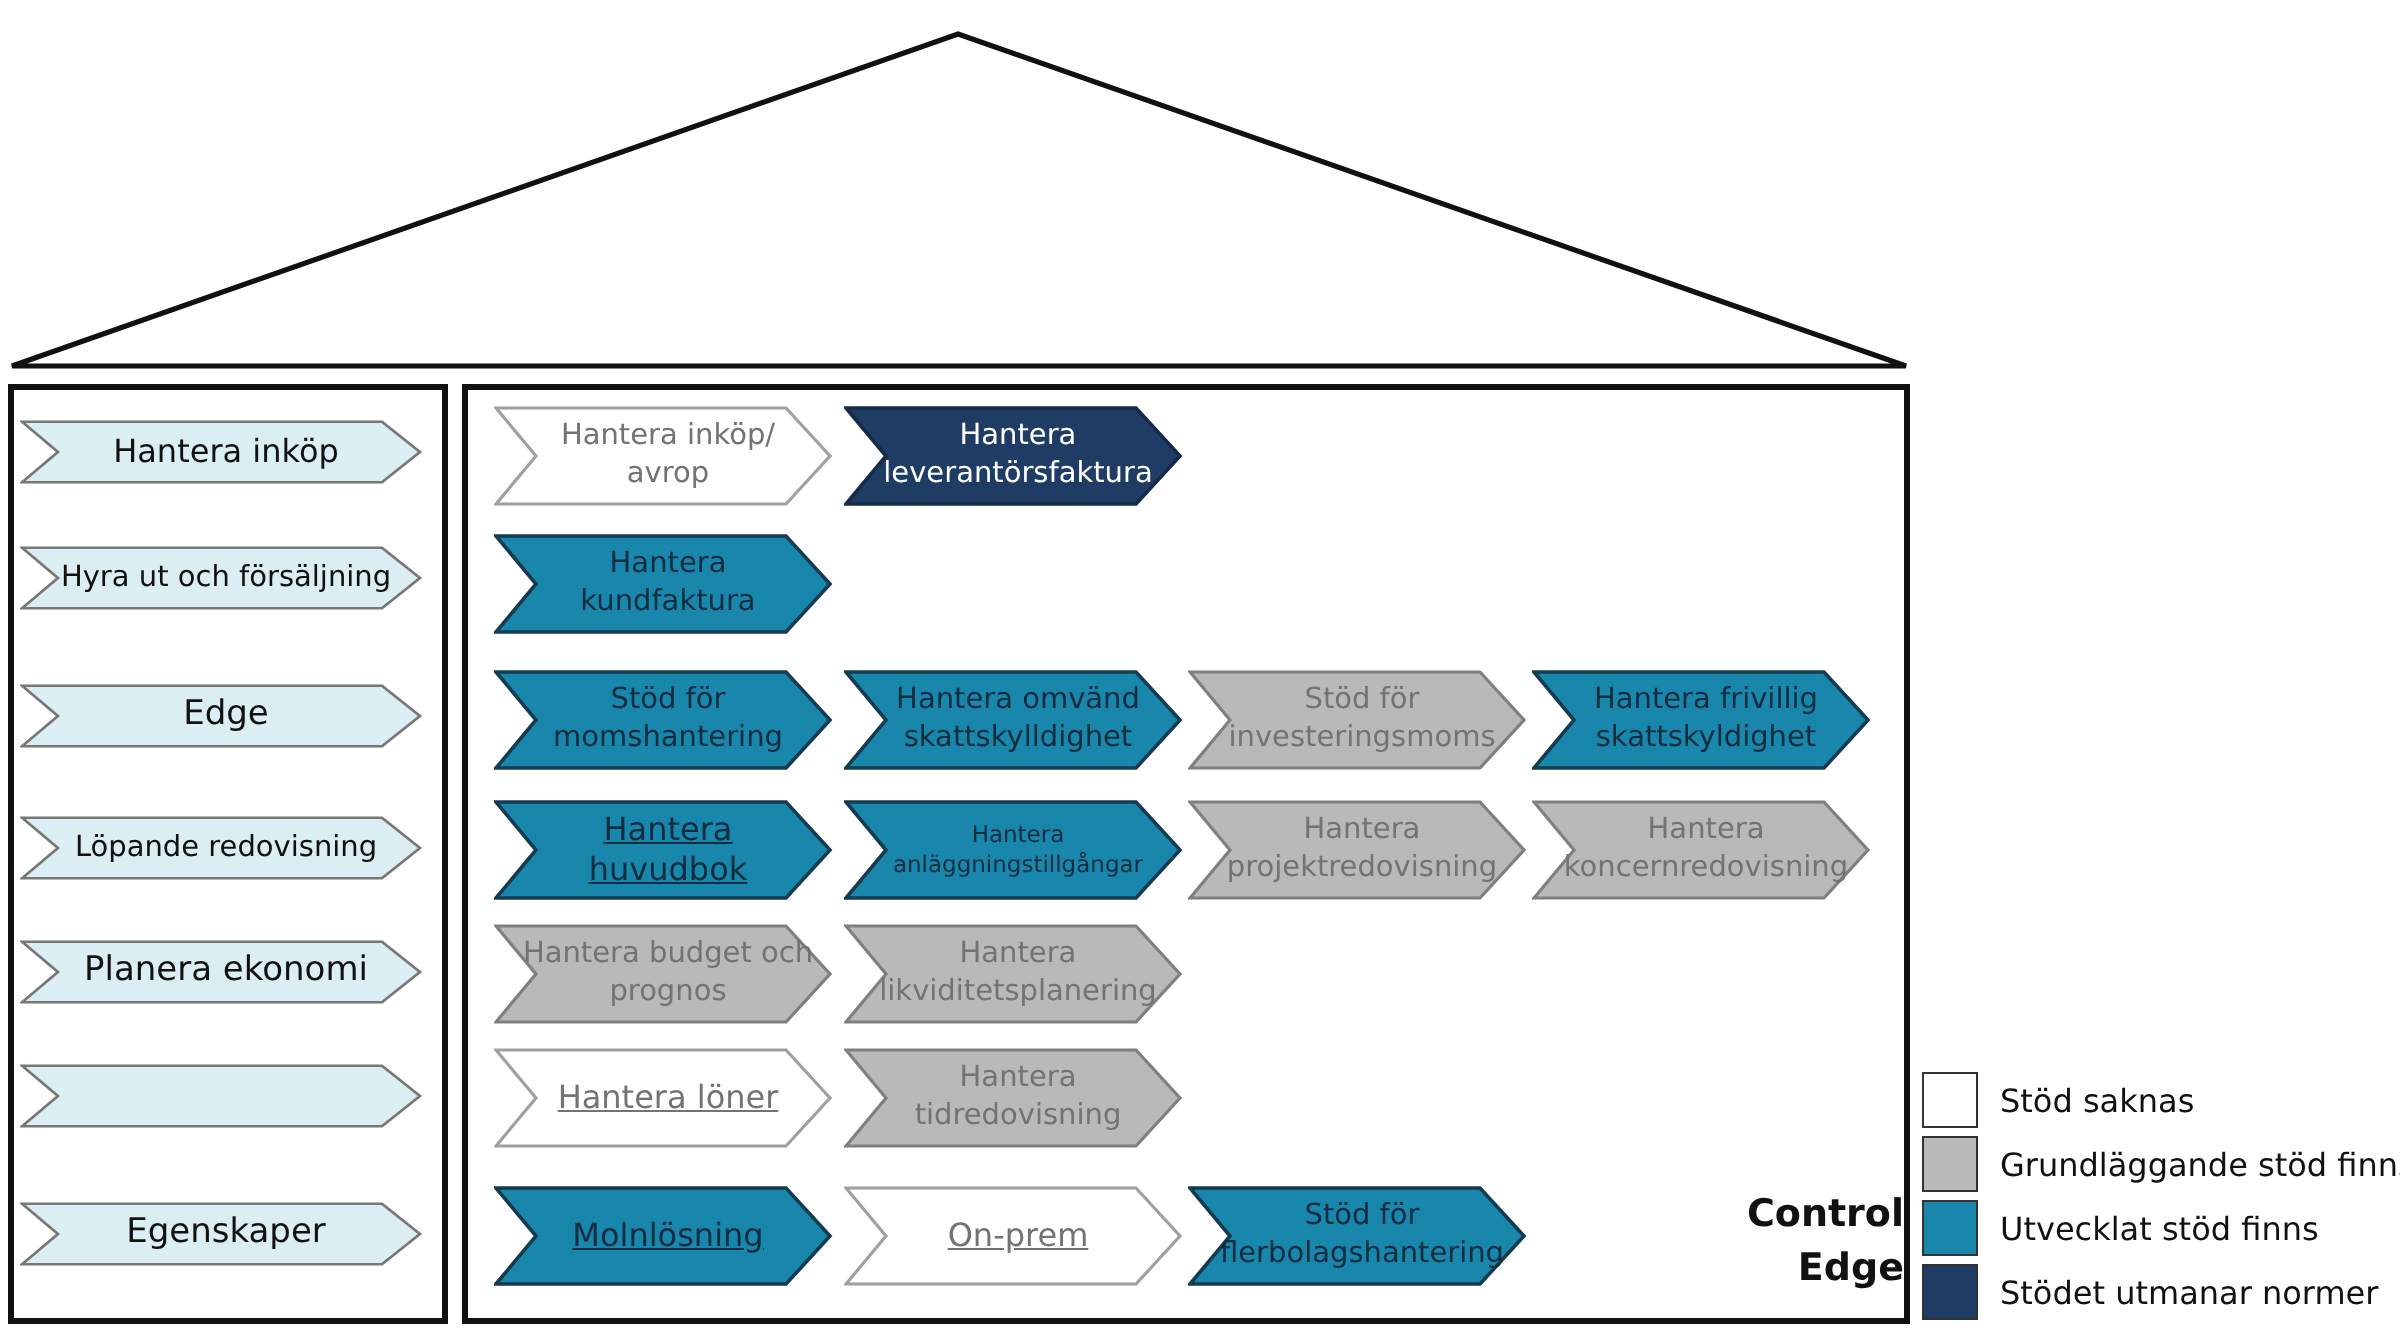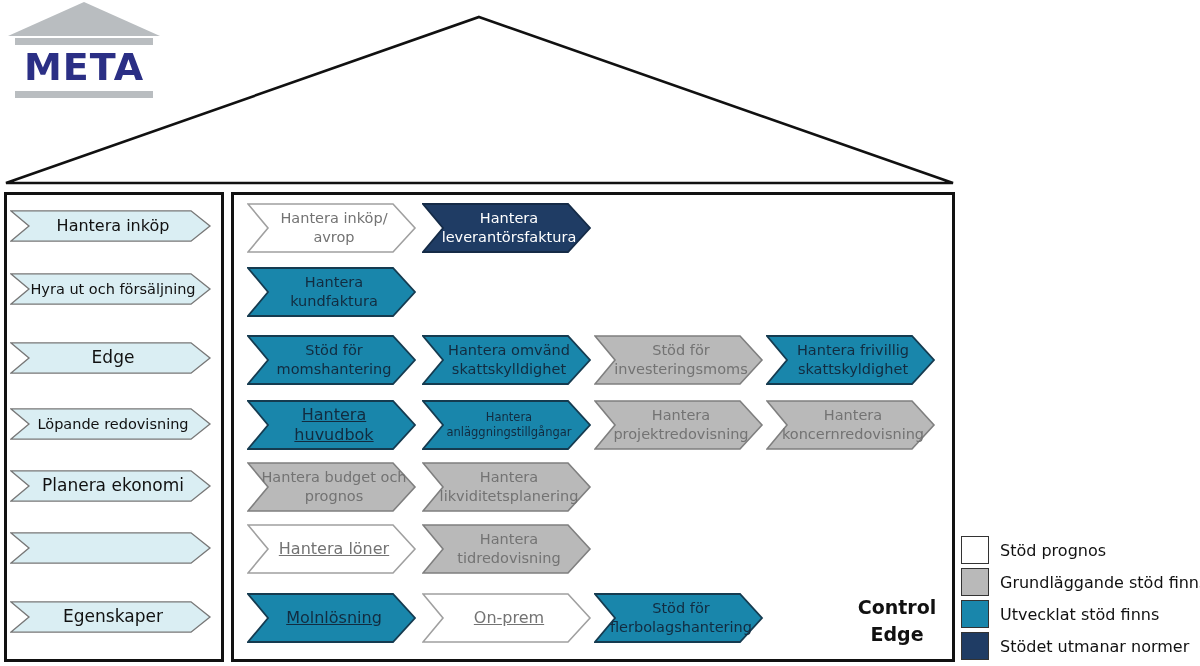--- a/index.html
+++ b/index.html
@@ -39,38 +39,32 @@
   .chev.basic polygon{fill:#b9b9b9;stroke:#7f7f7f;stroke-width:1.6;}
   .chev.developed polygon{fill:#1986ab;stroke:#153b50;stroke-width:1.8;}
   .chev.challenger polygon{fill:#1f3c64;stroke:#152b47;stroke-width:1.8;}
 
   .chev.side .lbl{color:#111;}
   .chev.none .lbl,.chev.basic .lbl{color:#737373;}
   .chev.developed .lbl{color:#122c40;}
   .chev.challenger .lbl{color:#ffffff;}
 
   
-  .brand{position:absolute;left:608px;top:399px;width:110px;text-align:center;
+  .brand{position:absolute;left:608px;top:399px;width:110px;text-align:right;
          font-weight:700;font-size:19px;line-height:27px;white-space:pre-line;color:#111;}
   #legend{position:absolute;left:961px;top:536px;}
   .legend-row{display:flex;align-items:center;height:28px;margin-bottom:4px;}
   .legend-swatch{width:26px;height:26px;border:1.5px solid #333;box-sizing:content-box;}
   .legend-label{margin-left:11px;font-size:16px;white-space:nowrap;color:#111;}
 </style>
 </head>
 <body>
 
 <div id="canvas">
 
-  <div class="logo">
-    <div class="logo-roof"></div>
-    <div class="logo-bar"></div>
-    <div class="logo-text">META</div>
-    <div class="logo-bar"></div>
-  </div>
 
   <svg class="roof" width="1200" height="200">
     <polygon points="479,17 953,183 6,183" fill="none" stroke="#111" stroke-width="2.6"></polygon>
   </svg>
 
   <div id="sidebar-box" class="wall-box">
     <div class="chev side" style="left:3px;top:15px">
         <svg viewBox="0 0 202 36" preserveAspectRatio="none" aria-hidden="true">
           <polygon points="1,1 181,1 200,18 181,35 1,35 19,18"></polygon>
         </svg>
@@ -244,21 +238,21 @@
 flerbolagshantering</span>
       </div>
 
     <div class="brand">Control
 Edge</div>
   </div>
 
   <div id="legend">
     <div class="legend-row">
       <div class="legend-swatch" style="background: rgb(255, 255, 255);"></div>
-      <div class="legend-label">Stöd prognos</div>
+      <div class="legend-label">Stöd saknas</div>
     </div>
     <div class="legend-row">
       <div class="legend-swatch" style="background: rgb(185, 185, 185);"></div>
       <div class="legend-label">Grundläggande stöd finns</div>
     </div>
     <div class="legend-row">
       <div class="legend-swatch" style="background: rgb(25, 134, 171);"></div>
       <div class="legend-label">Utvecklat stöd finns</div>
     </div>
     <div class="legend-row">

